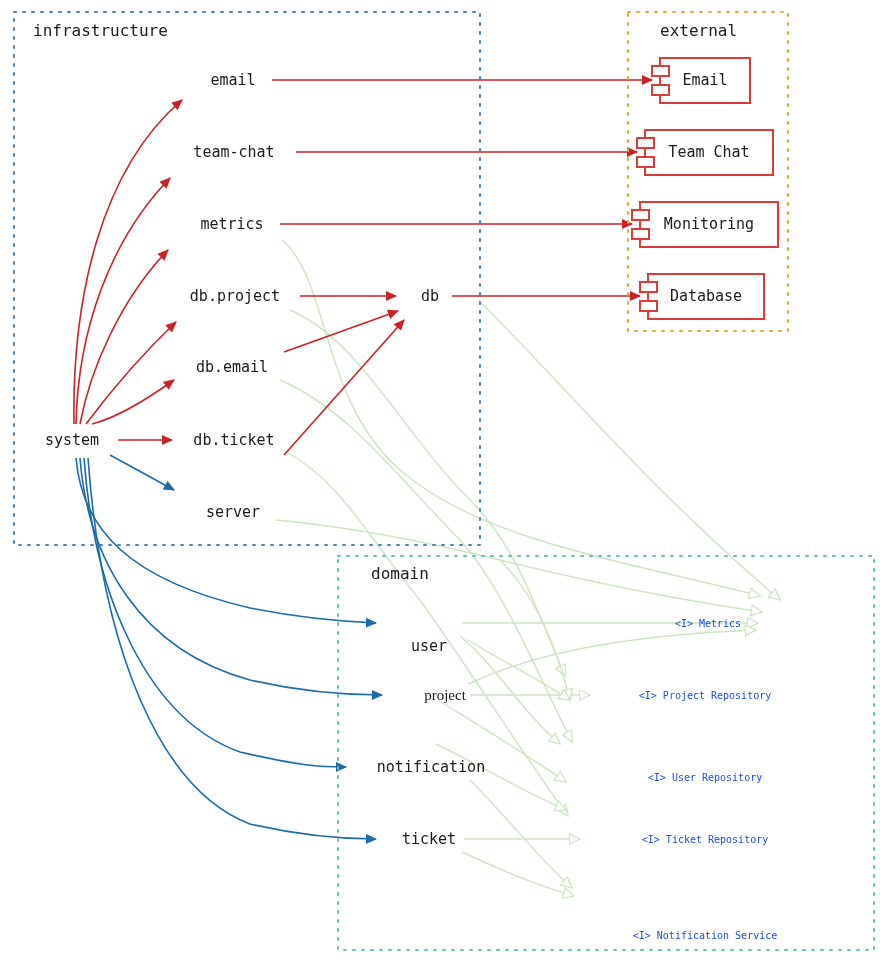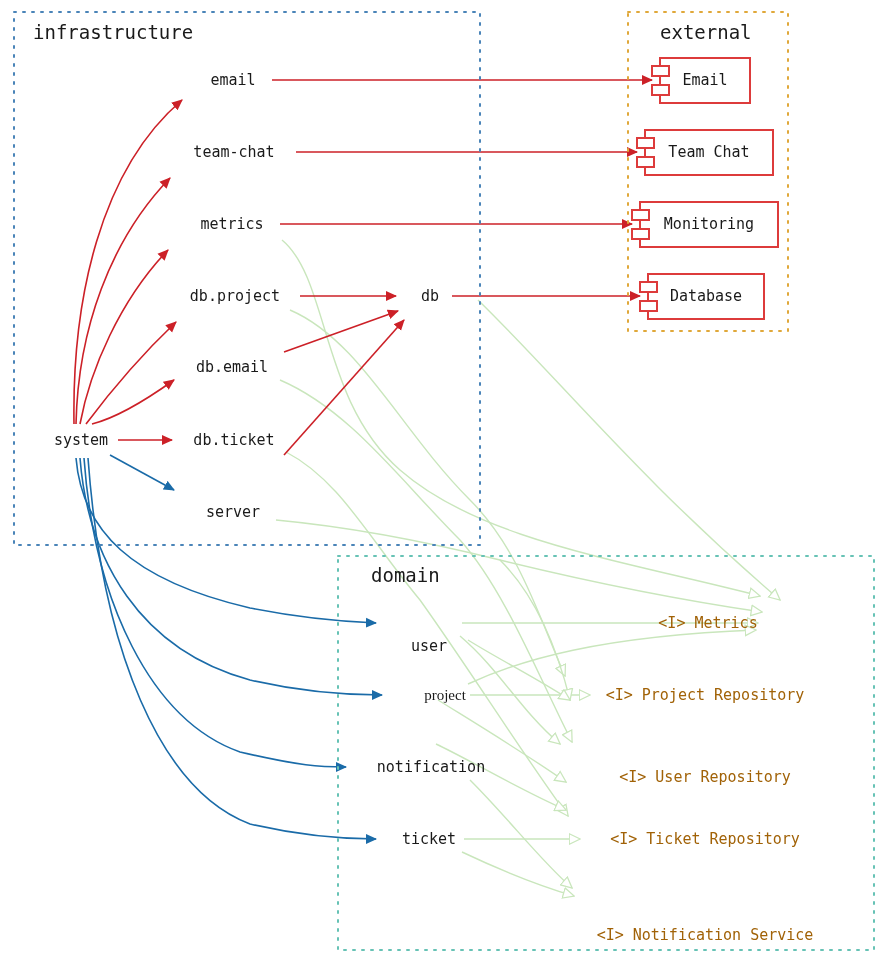--- a/index.html
+++ b/index.html
@@ -18,37 +18,37 @@
   svg.layer {
     position: absolute;
     left: 0;
     top: 0;
     width: 883px;
     height: 963px;
   }
   .grp-label {
     position: absolute;
     font-family: "DejaVu Sans Mono", "Liberation Mono", monospace;
-    font-size: 19px;
+    font-size: 16px;
     color: #1a1a1a;
     white-space: nowrap;
   }
   .node-label {
     position: absolute;
     font-family: "DejaVu Sans Mono", "Liberation Mono", monospace;
     font-size: 15px;
     color: #1a1a1a;
     white-space: nowrap;
     transform: translate(-50%, -50%);
   }
   .iface-label {
     position: absolute;
     font-family: "DejaVu Sans Mono", "Liberation Mono", monospace;
-    font-size: 15px;
-    color: #a16207;
+    font-size: 10px;
+    color: #1d4ed8;
     white-space: nowrap;
     transform: translate(-50%, -50%);
   }
   .comp-label {
     position: absolute;
     font-family: "DejaVu Sans Mono", "Liberation Mono", monospace;
     font-size: 15px;
     color: #1a1a1a;
     white-space: nowrap;
     transform: translate(-50%, -50%);
@@ -162,21 +162,21 @@
       <rect x="648" y="274" width="116" height="45"></rect>
       <rect x="640" y="282" width="17" height="10"></rect>
       <rect x="640" y="301" width="17" height="10"></rect>
     </g>
   </svg>
 
   <div class="grp-label" style="left:33px; top:21px;">infrastructure</div>
   <div class="grp-label" style="left:660px; top:21px;">external</div>
   <div class="grp-label" style="left:355px; top:564px;margin-left:16px;">domain</div>
 
-  <div class="node-label" style="left:81px; top:440px;">system</div>
+  <div class="node-label" style="left:72px; top:440px;">system</div>
   <div class="node-label" style="left:233px; top:80px;">email</div>
   <div class="node-label" style="left:234px; top:152px;">team-chat</div>
   <div class="node-label" style="left:232px; top:224px;">metrics</div>
   <div class="node-label" style="left:235px; top:296px;">db.project</div>
   <div class="node-label" style="left:232px; top:367px;">db.email</div>
   <div class="node-label" style="left:234px; top:440px;">db.ticket</div>
   <div class="node-label" style="left:233px; top:512px;">server</div>
   <div class="node-label" style="left:430px; top:296px;">db</div>
 
   <div class="node-label" style="left:429px; top:646px;">user</div>

